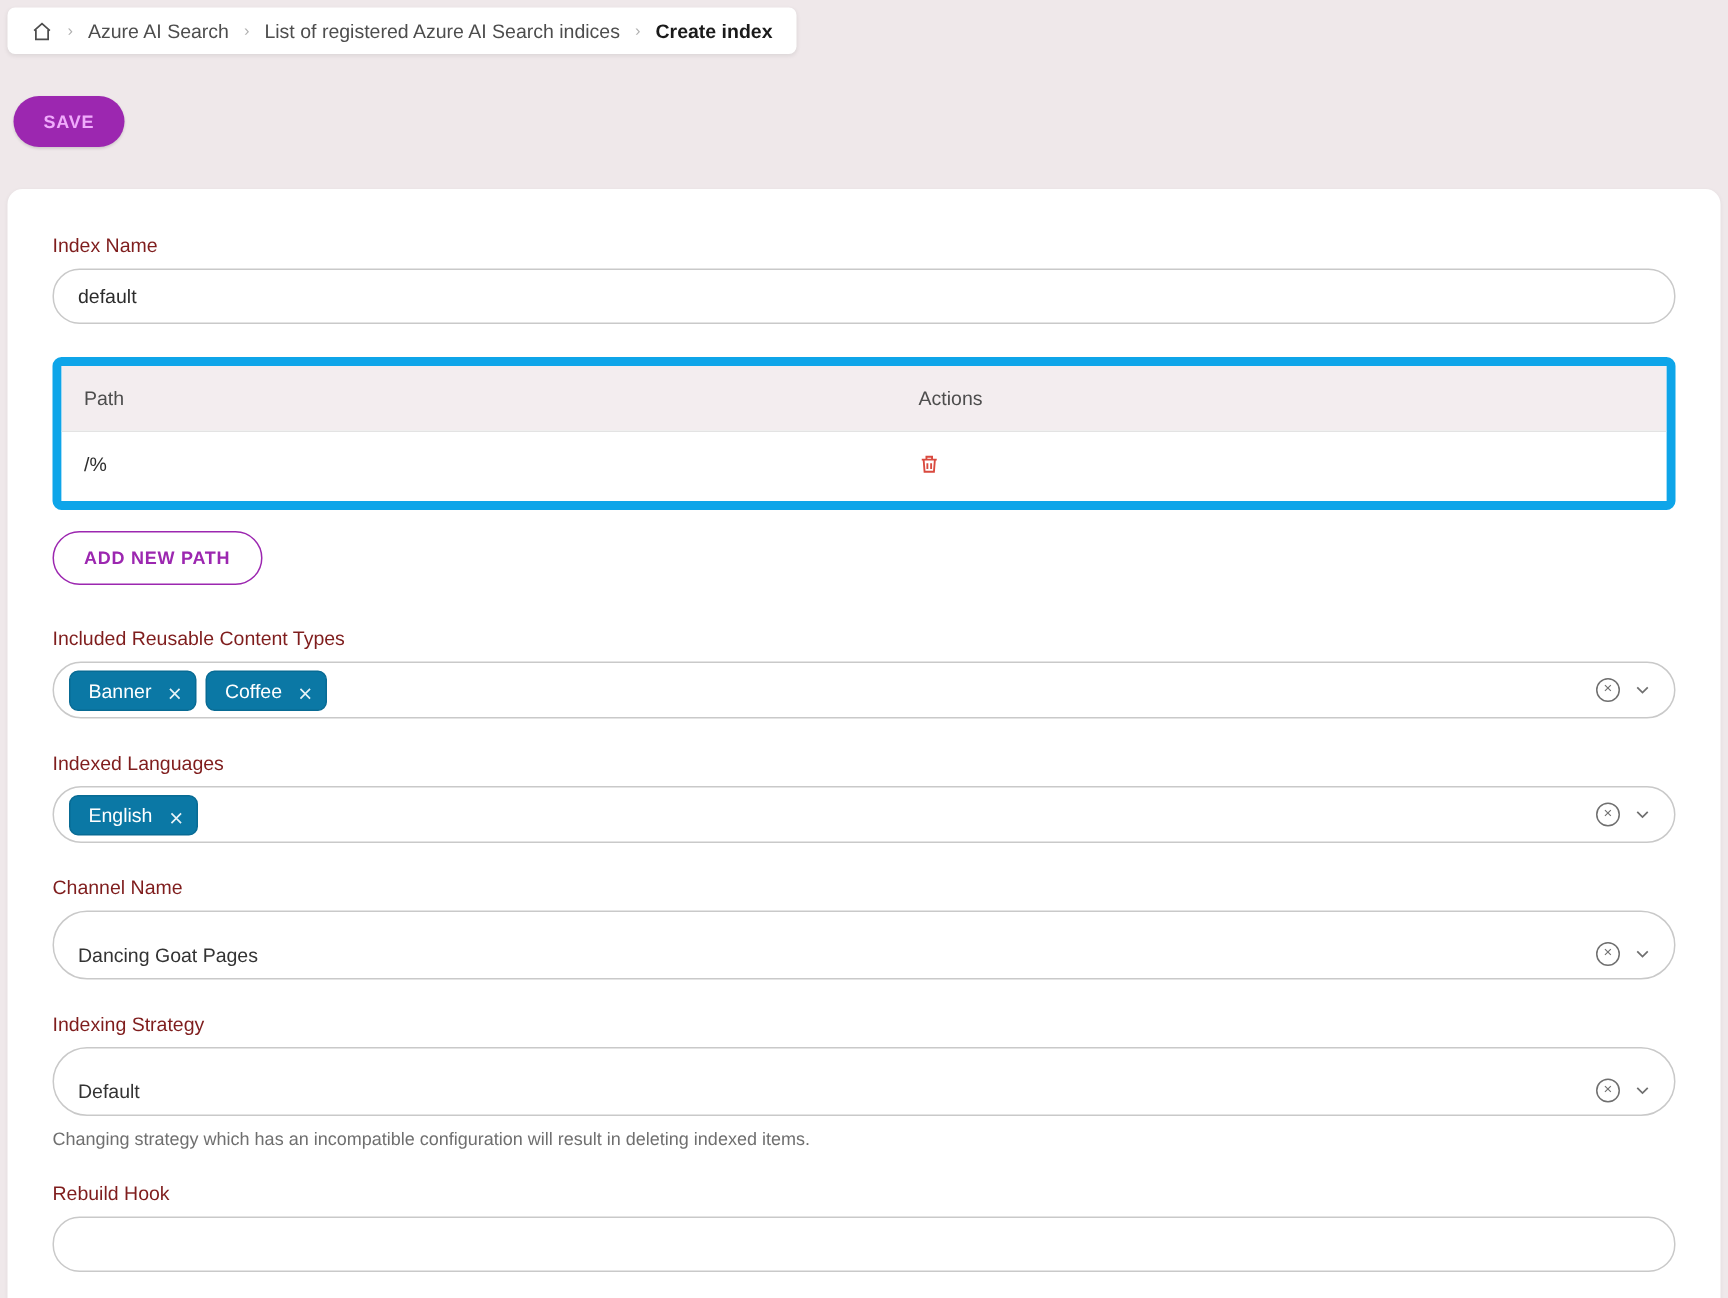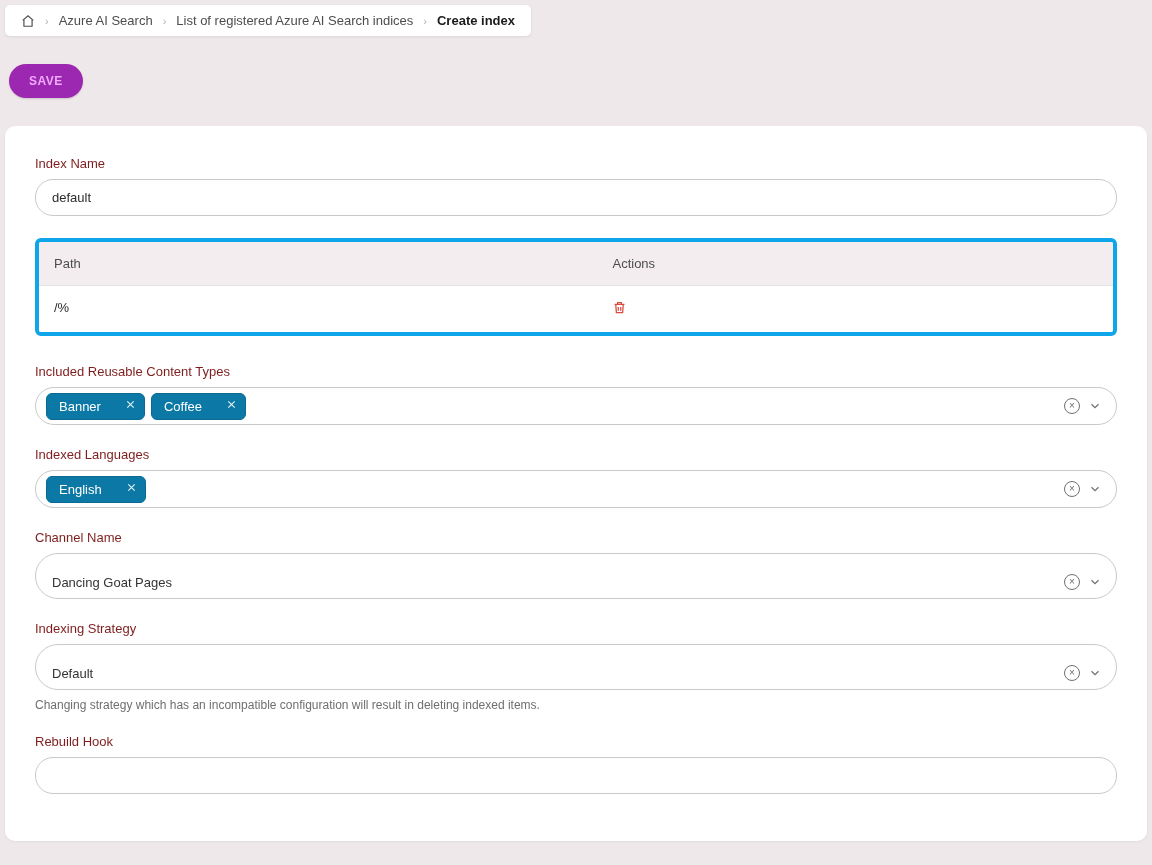--- a/index.html
+++ b/index.html
@@ -95,21 +95,21 @@
     border: 1px solid var(--border);
     border-radius: 18px;
     padding: 10px 16px;
     font-size: 13px;
     color: var(--text);
     background: #fff;
   }
 
   
   .path-table {
-    border: 4px solid #0ea5e9;
+    border: 6px solid #0ea5e9;
     border-radius: 6px;
     overflow: hidden;
     margin-bottom: 14px;
   }
   .pt-head {
     display: flex;
     background: var(--table-head);
     font-size: 13px;
     color: #4d4d4d;
   }
@@ -140,28 +140,28 @@
     align-items: center;
     padding: 4px 10px 4px 10px;
     min-height: 38px;
     gap: 6px;
     background:#fff;
     cursor: pointer;
   }
   .select-wrap.single { padding: 20px 10px 8px 16px; }
   .chip {
     display: inline-flex;
-    align-items: flex-start;
+    align-items: flex-end;
     background: var(--chip);
     color: #fff;
     border: 1px solid var(--chip-border);
     border-radius: 6px;
     padding: 5px 8px 5px 12px;
     font-size: 13px;
-    gap: 24px;
+    gap: 10px;
   }
   .chip .remove {
     display: inline-flex;
     cursor: pointer;
     opacity: 0.9;
   }
   .select-value {
     flex: 1 1 auto;
     color: #333;
     font-size: 13px;
@@ -234,20 +234,21 @@
                   <path d="M9 7V4h6v3"></path>
                   <path d="M6 7l1 13h10l1-13"></path>
                 <path d="M10 11v6"></path>
                   <path d="M14 11v6"></path>
               </svg>
             </span>
           </div>
         </div>
       </div>
     </div>
+    <button class="add-path-btn">ADD NEW PATH</button>
 
     
     <div class="field-block" style="margin-top:28px;">
       <label class="field-label">Included Reusable Content Types</label>
       <div class="select-wrap">
         <span class="chip">
           <span>Banner</span>
           <span class="remove">
             <svg width="11" height="11" viewBox="0 0 24 24" stroke="#fff" stroke-width="2.5">
                 <path d="M5 5l14 14M19 5L5 19"></path>

